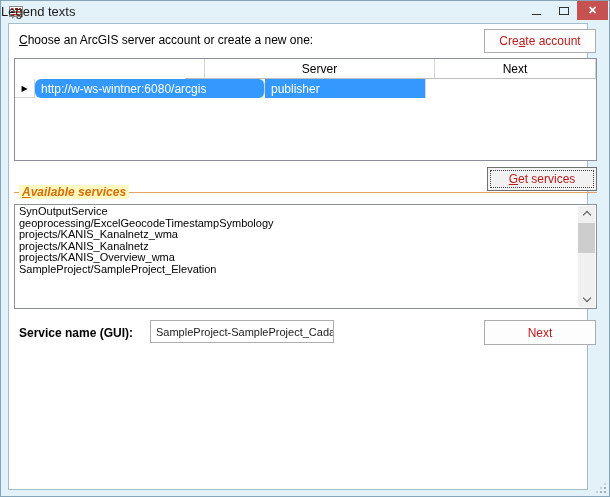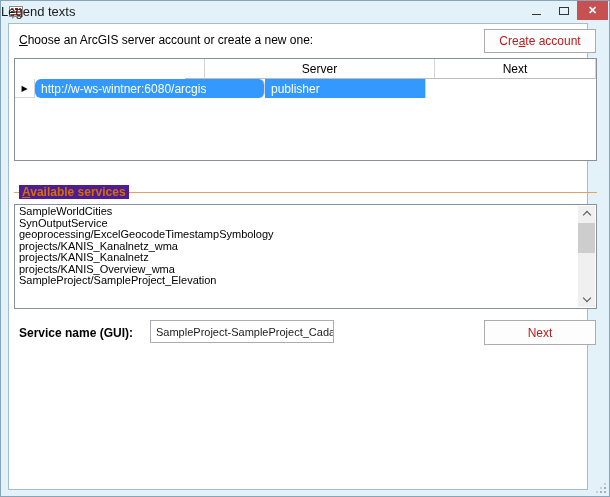--- a/index.html
+++ b/index.html
@@ -75,21 +75,21 @@
     display:flex; align-items:center; padding-left:6px;
     background:#3399ff; color:#fff; border-right:1px solid #d4d4d4;
     overflow:hidden; white-space:nowrap;
   }
   .gc-server { width:230px;border-radius:6px; }
   .gc-user { width:161px; }
 
   
   .group-label {
     position:absolute; left:10px; top:161px; font-weight:bold; color:#d86e00;
-    background:#4c1d95; padding:0 3px; z-index:2; white-space:nowrap;
+    background:#fef9c3; padding:0 3px; z-index:2; white-space:nowrap;font-style:italic;
   }
   .group-line {
     position:absolute; left:5px; top:168px; width:583px; height:0;
     border-top:1px solid #e3a168; z-index:1;
   }
 
   
   .listbox {
     position:absolute; left:5px; top:180px; width:583px; height:105px;
     background:#fff; border:1px solid #8a8f98; overflow:hidden;
@@ -176,27 +176,29 @@
       </div>
       <div class="grid-row">
         <div class="rowhdr">
             <span>▶</span>
           </div>
         <div class="gcell gc-server">http://w-ws-wintner:6080/arcgis</div>
         <div class="gcell gc-user">publisher</div>
       </div>
     </div>
 
+    <div class="btn btn-getservices">
+        <span><span></span><span class="mn">G</span><span>et services</span></span>
+      </div>
 
     <div class="group-line"></div>
     <div class="group-label"><span class="mn">A</span><span>vailable services</span></div>
 
     <div class="listbox">
       <div class="list-items">
-        <div class="list-item">SampleWorldCities</div>
         <div class="list-item">SynOutputService</div>
         <div class="list-item">geoprocessing/ExcelGeocodeTimestampSymbology</div>
         <div class="list-item">projects/KANIS_Kanalnetz_wma</div>
         <div class="list-item">projects/KANIS_Kanalnetz</div>
         <div class="list-item">projects/KANIS_Overview_wma</div>
         <div class="list-item">SampleProject/SampleProject_Elevation</div>
       </div>
       <div class="scrollbar">
         <div class="sb-btn sb-up">
             <span class="chev chev-up"></span>

